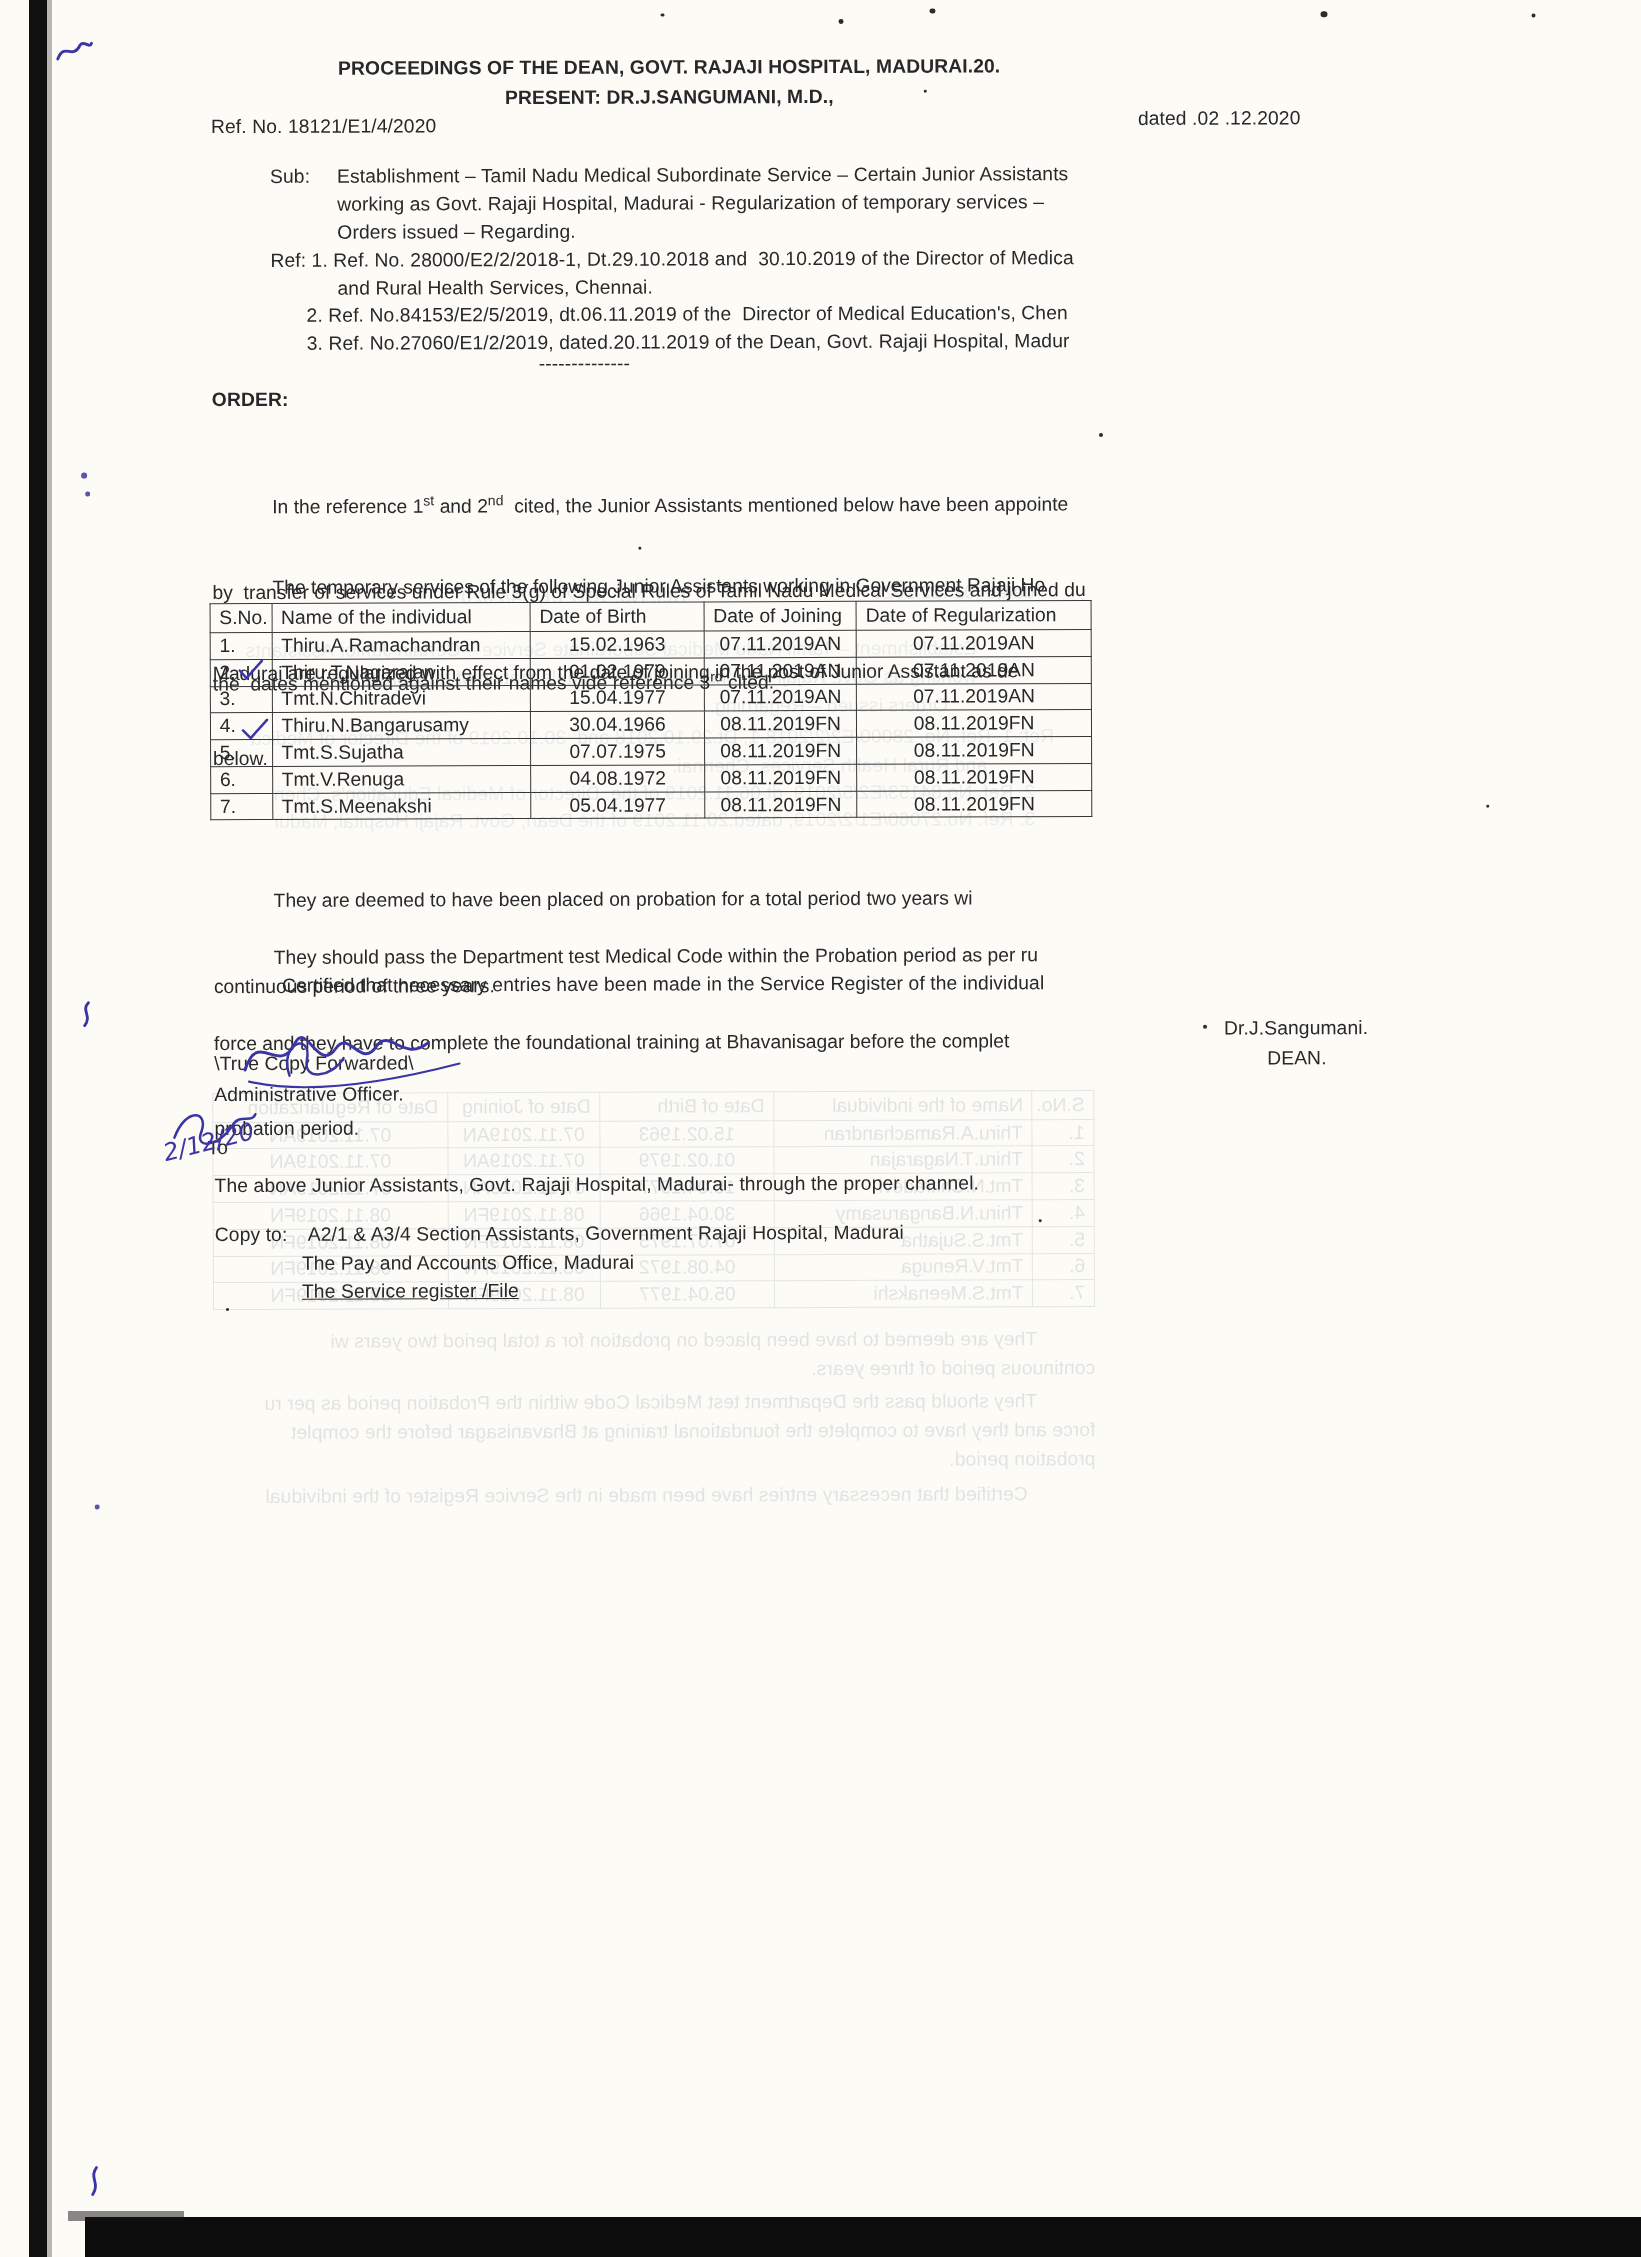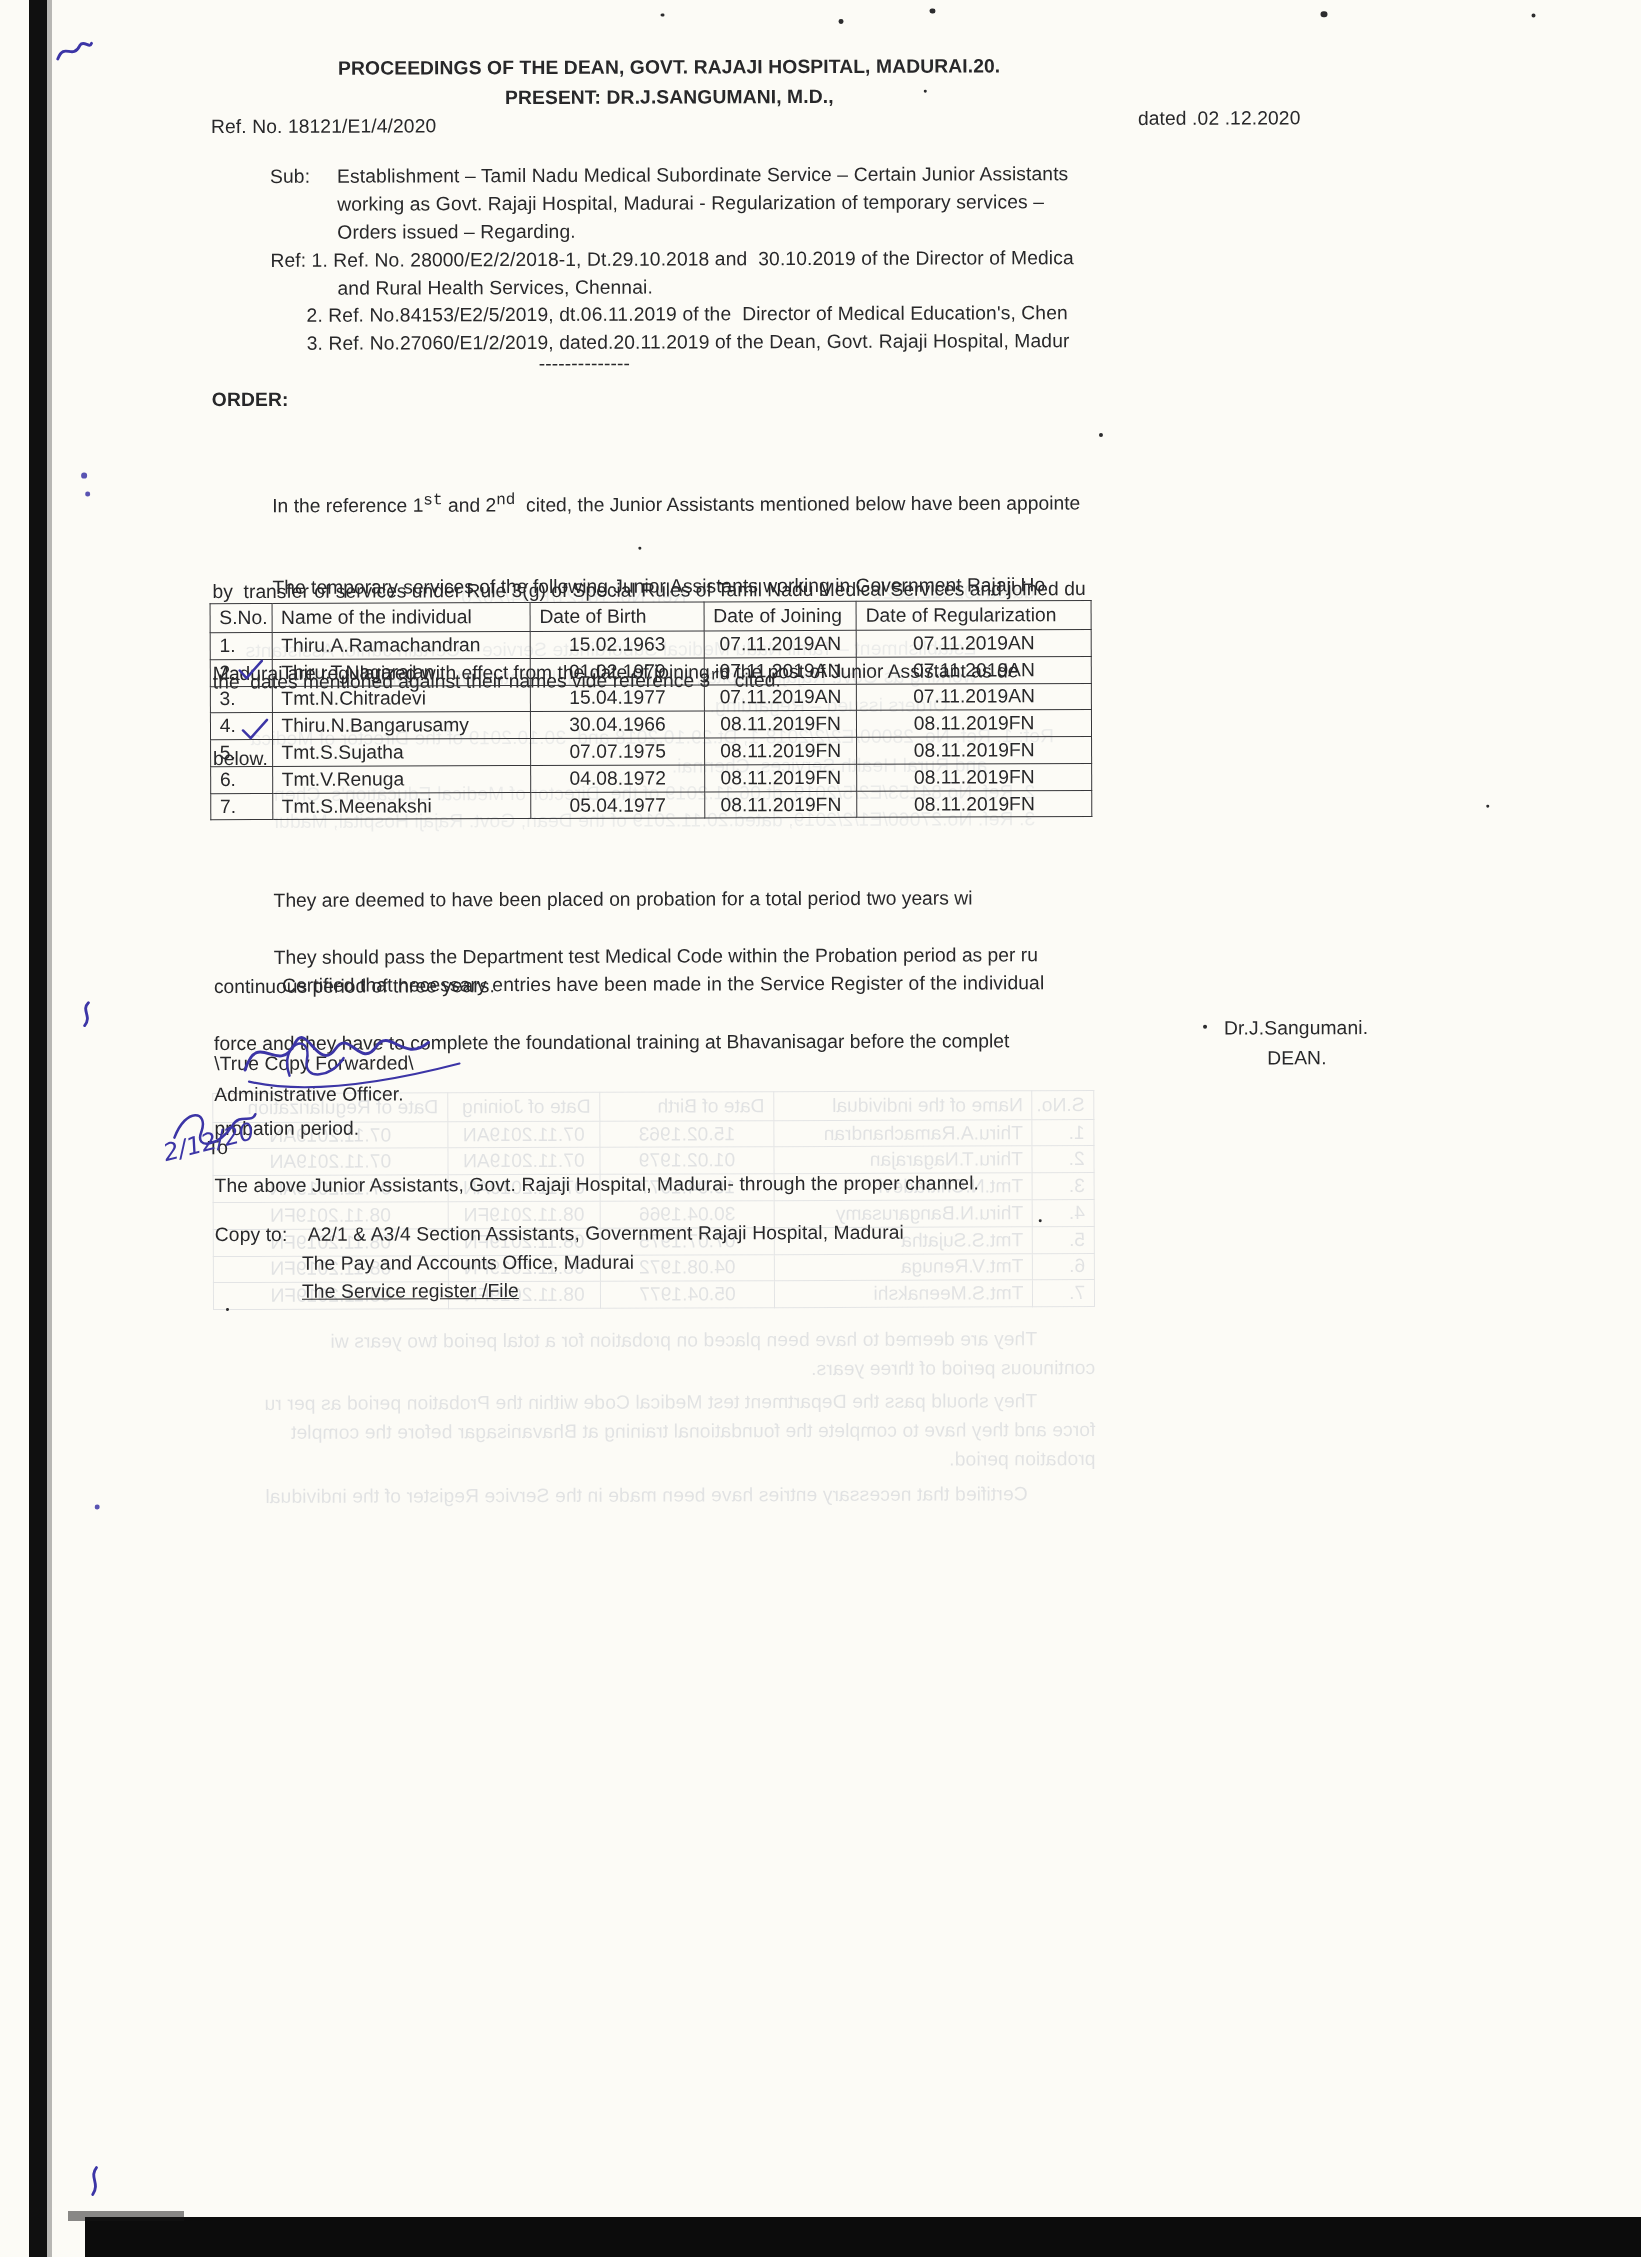--- a/index.html
+++ b/index.html
@@ -1,21 +1,21 @@
 <!DOCTYPE html>
 <html><head>
 <meta charset="utf-8">
 <style>
   html,body{margin:0;padding:0;background:#e9e9e9;}
   .page{position:relative;width:1641px;height:2257px;background:#fcfbf6;overflow:hidden;
         font-family:"Liberation Sans",sans-serif;color:#28282a;}
   .abs{position:absolute;}
   .line{font-size:19.3px;line-height:28px;white-space:pre;letter-spacing:0.1px;}
   .b{font-weight:bold;}
-  sup{font-size:16px;font-family:Liberation Mono, monospace;}
+  sup{font-size:14px;}
   .para{font-size:19.3px;line-height:28.5px;white-space:pre;}
   .para .pline{white-space:pre;}
   .indent{padding-left:60px;}
   .doc-table{border-collapse:collapse;table-layout:fixed;width:882px;}
   .doc-table th,.doc-table td{border:1.6px solid #37373a;font-size:19.3px;font-weight:normal;
         text-align:left;padding:1.9px 8.7px;height:23px;white-space:nowrap;overflow:hidden;
         box-sizing:border-box;color:#28282a;}
   .doc-table th{height:29px;}
   .ctr{text-align:center !important;}
   .w1{width:60px}.w2{width:251px}.w3{width:169px}.w4{width:148px}.w5{width:228px}

